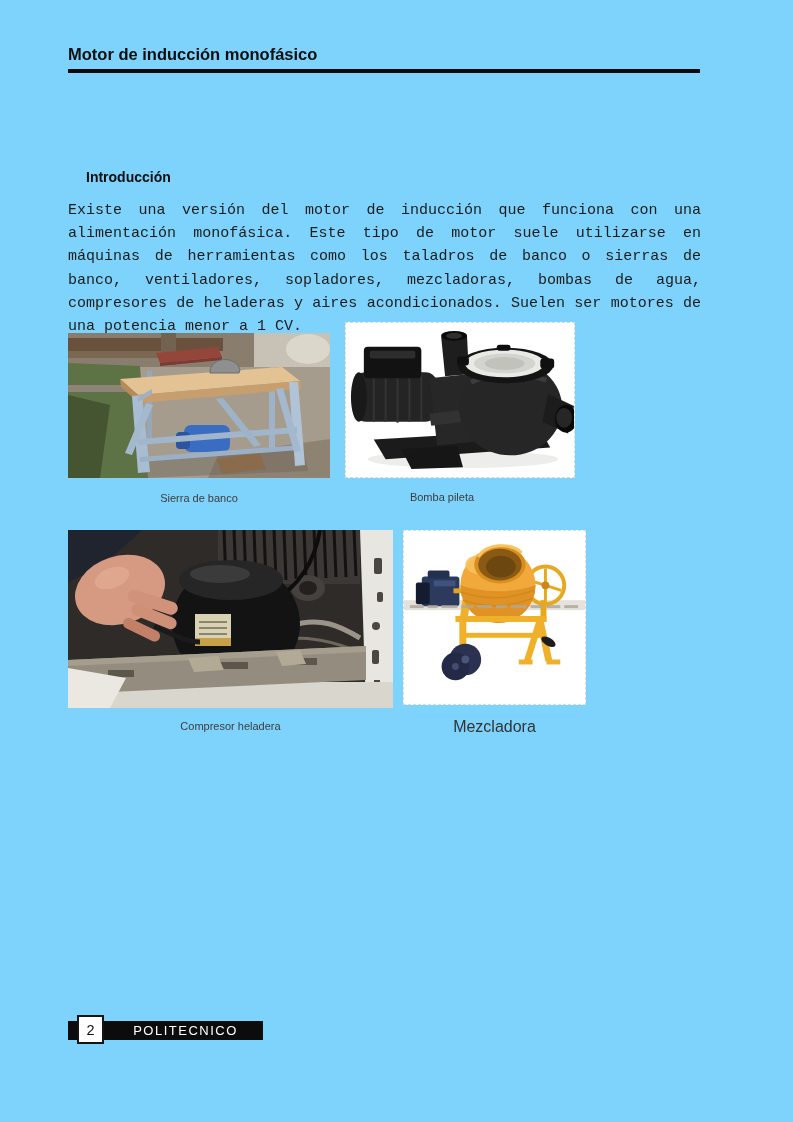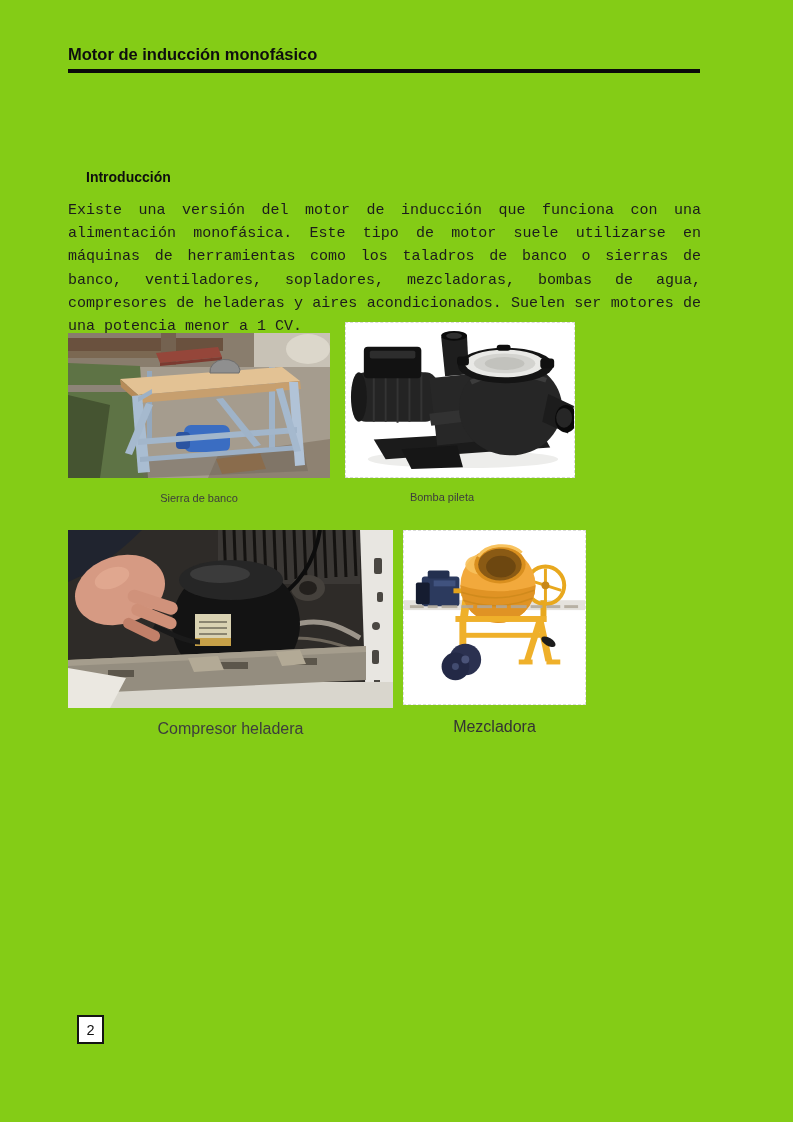--- a/index.html
+++ b/index.html
@@ -1,21 +1,21 @@
 <!DOCTYPE html>
 <html><head>
 <meta charset="utf-8">
 <style>
   * { box-sizing: border-box; }
   html, body { margin: 0; padding: 0; background: #ffffff; }
   .page {
     position: relative;
     width: 793px;
     height: 1122px;
-    background: #84cc16;
+    background: #7dd3fc;
     font-family: "Liberation Sans", sans-serif;
     color: #1a1a1a;
     overflow: hidden;
   }
   .doc-title {
     position: absolute; left: 68px; top: 45px;
     font-size: 16.5px; font-weight: bold; color: #0e0e0e; margin: 0;
   }
   .header-rule {
     position: absolute; left: 68px; top: 69px;
@@ -41,21 +41,21 @@
   .fig-pool-pump   { left: 345px; top: 322px; width: 230px; height: 156px;
                      border: 1px dashed #d9d9d9; background: #fff; }
   .fig-compressor  { left: 68px;  top: 530px; width: 325px; height: 178px; }
   .fig-mixer       { left: 403px; top: 530px; width: 183px; height: 175px;
                      border: 1px dashed #dcdcdc; background: #fff; }
   .caption {
     position: absolute; text-align: center; color: #3d3d3d; margin: 0;
   }
   .cap-bench-saw  { left: 68px;  top: 492px; width: 262px; font-size: 11px; }
   .cap-pool-pump  { left: 327px; top: 491px; width: 230px; font-size: 11px; }
-  .cap-compressor { left: 68px;  top: 720px; width: 325px; font-size: 16px; }
+  .cap-compressor { left: 68px;  top: 720px; width: 325px; font-size: 11px; }
   .cap-mixer      { left: 403px; top: 718px; width: 183px; font-size: 16px; color: #333; }
   .footer-bar {
     position: absolute; left: 68px; top: 1021px;
     width: 195px; height: 19px; background: #0c0c0c;
     display: flex; align-items: center; justify-content: center;
     padding-left: 40px;
   }
   .footer-inst {
     color: #ffffff; font-size: 13px; letter-spacing: 1.5px; font-weight: normal;
   }
@@ -260,17 +260,20 @@
           <rect x="93" y="75" width="11" height="3"></rect>
         <rect x="108" y="75" width="16" height="3"></rect>
           <rect x="128" y="75" width="12" height="3"></rect>
         <rect x="144" y="75" width="14" height="3"></rect>
           <rect x="162" y="75" width="14" height="3"></rect>
       </g>
     </svg>
   </figure>
   <figcaption class="caption cap-mixer">Mezcladora</figcaption>
 
+  <div class="footer-bar">
+    <span class="footer-inst">POLITECNICO</span>
+  </div>
   <div class="page-number-box">
     <span>2</span>
   </div>
 
 </div>
 
 </body></html>

